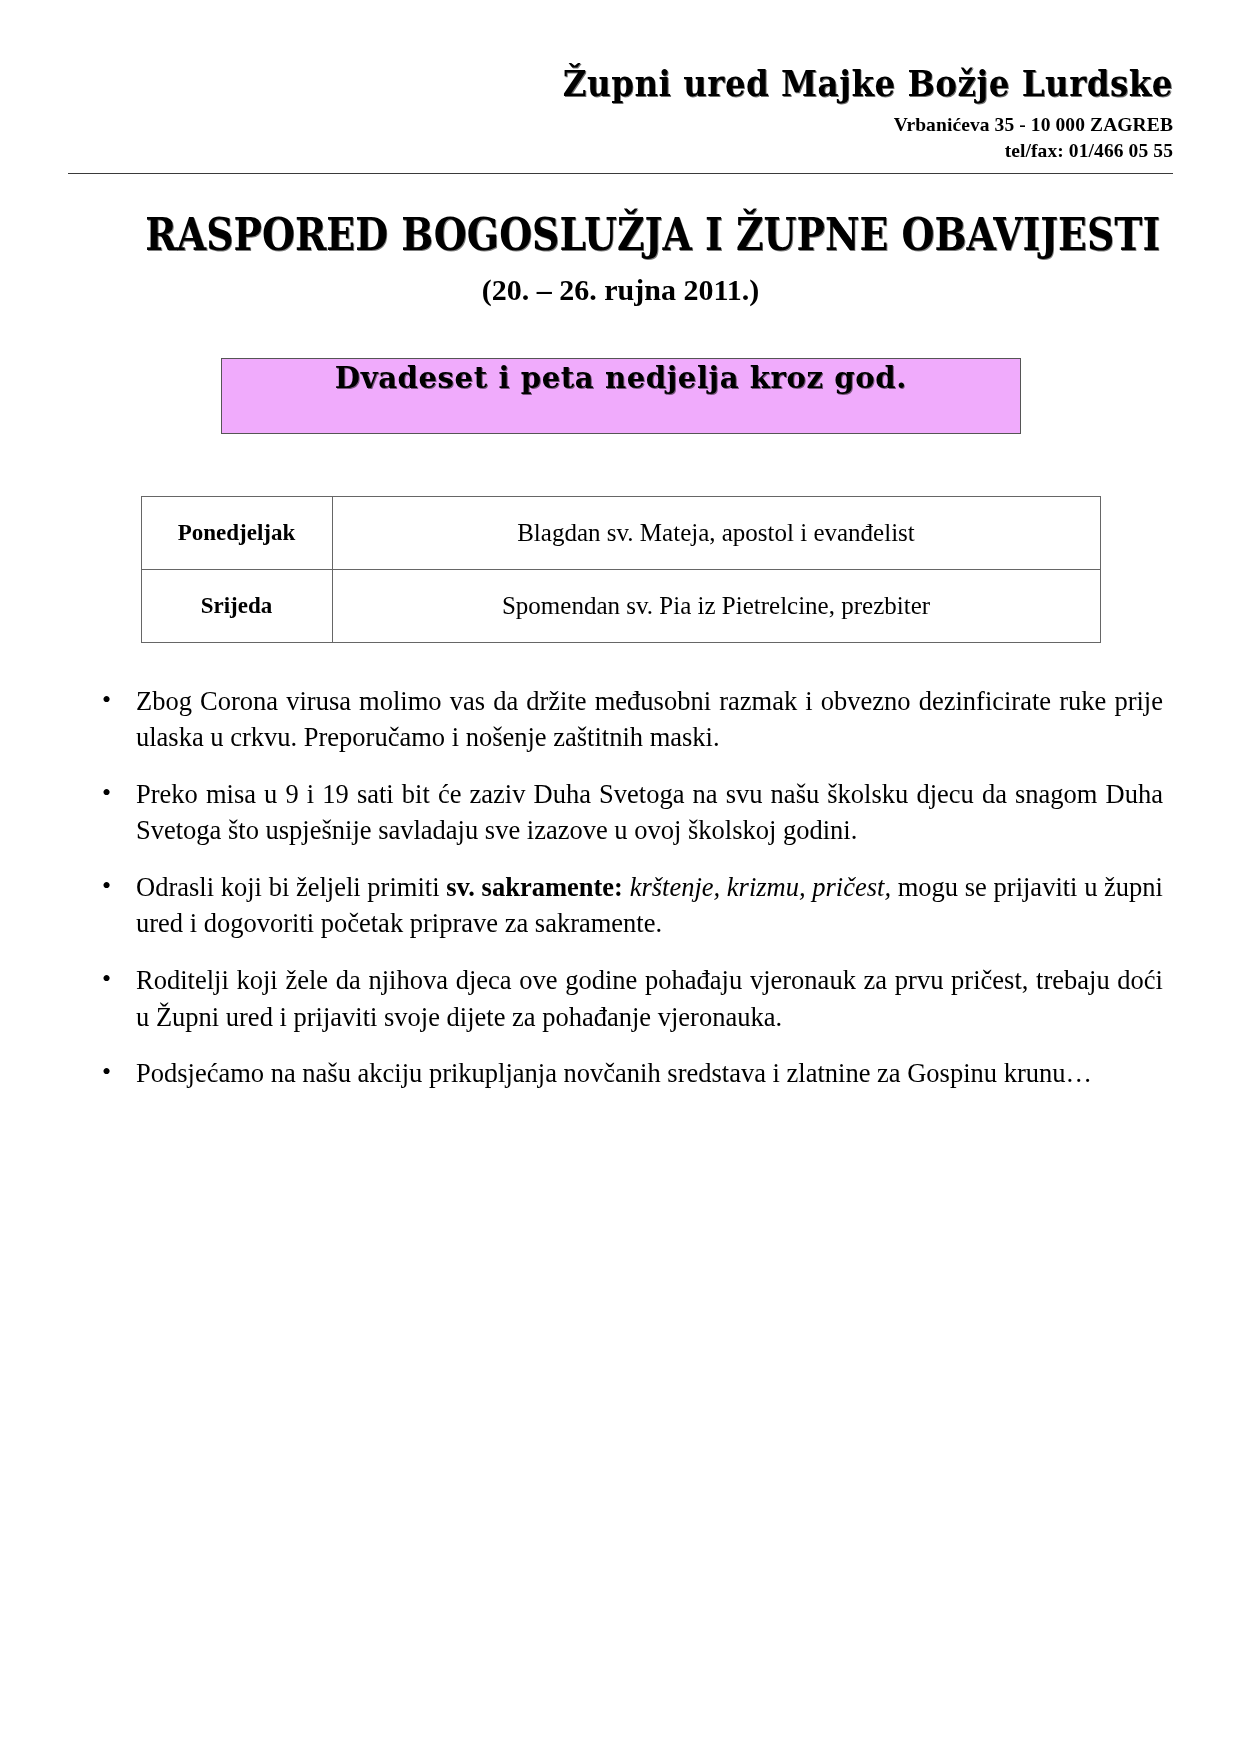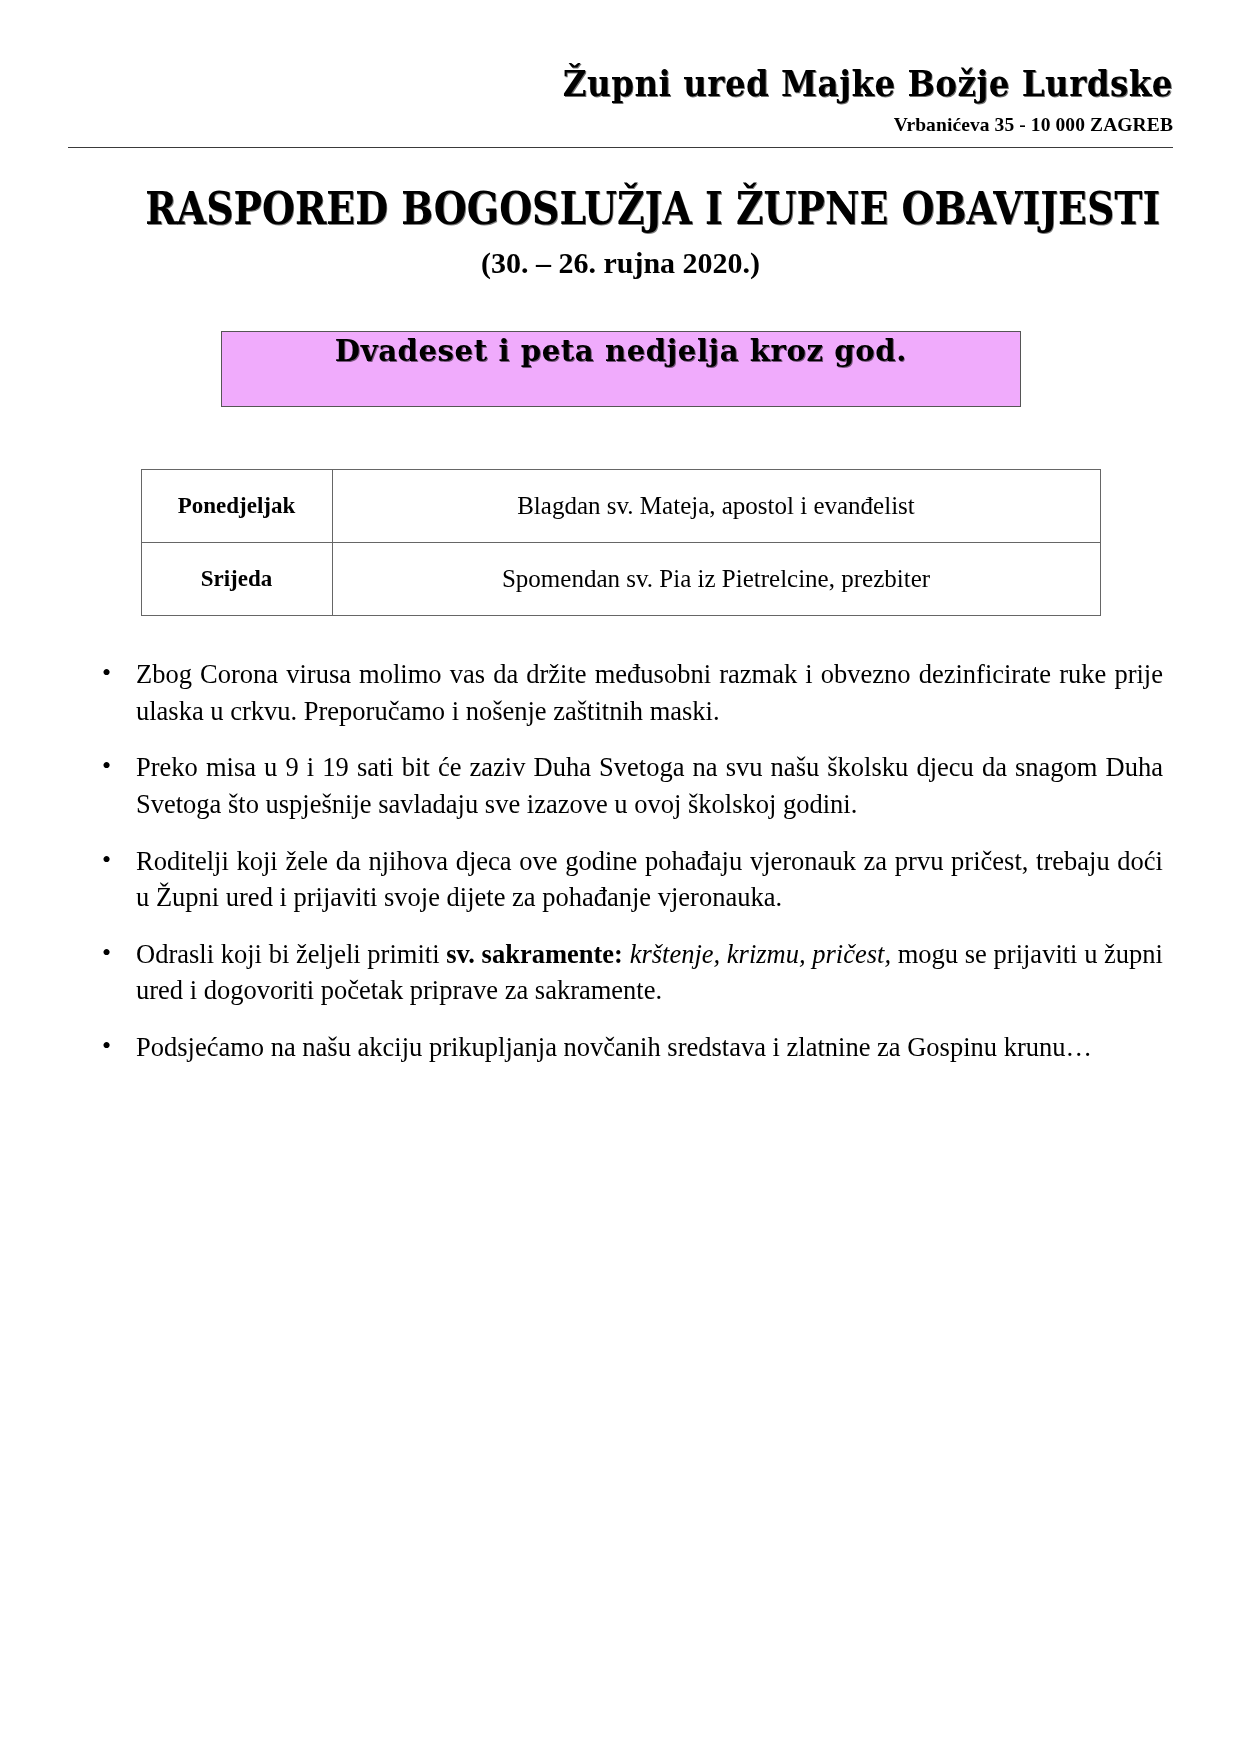--- a/index.html
+++ b/index.html
@@ -171,25 +171,26 @@
   .ital { font-style: italic; }
 </style>
 </head>
 <body>
 
 <div class="page">
 
   <div class="letterhead">
     <div class="org-name">Župni ured Majke Božje Lurdske</div>
     <div class="org-address">Vrbanićeva 35 - 10 000 ZAGREB</div>
+    <div class="org-phone">tel/fax: 01/466 05 55</div>
   </div>
   <hr class="rule">
 
   <div class="doc-title">RASPORED BOGOSLUŽJA I ŽUPNE OBAVIJESTI</div>
-  <div class="doc-subtitle">(30. – 26. rujna 2020.)</div>
+  <div class="doc-subtitle">(20. – 26. rujna 2011.)</div>
 
   <div class="banner-wrap">
     <div class="banner">
       <span class="banner-text">Dvadeset i peta nedjelja kroz god.</span>
     </div>
   </div>
 
   <div class="table-wrap">
     <table class="schedule">
       <tbody>
@@ -206,23 +207,23 @@
   </div>
 
   <ul class="notices">
     <li>
       <span>Zbog Corona virusa molimo vas da držite međusobni razmak i obvezno dezinficirate ruke prije ulaska u crkvu. Preporučamo i nošenje zaštitnih maski.</span>
     </li>
     <li>
       <span>Preko misa u 9 i 19 sati bit će zaziv Duha Svetoga na svu našu školsku djecu da snagom Duha Svetoga što uspješnije savladaju sve izazove u ovoj školskoj godini.</span>
     </li>
     <li>
+      <span>Odrasli koji bi željeli primiti </span><span class="bold">sv. sakramente:</span><span class="ital"> krštenje, krizmu, pričest,</span><span> mogu se prijaviti u župni ured i dogovoriti početak priprave za sakramente.</span>
+    </li>
+    <li>
       <span>Roditelji koji žele da njihova djeca ove godine pohađaju vjeronauk za prvu pričest, trebaju doći u Župni ured i prijaviti svoje dijete za pohađanje vjeronauka.</span>
     </li>
     <li>
-      <span>Odrasli koji bi željeli primiti </span><span class="bold">sv. sakramente:</span><span class="ital"> krštenje, krizmu, pričest,</span><span> mogu se prijaviti u župni ured i dogovoriti početak priprave za sakramente.</span>
-    </li>
-    <li>
       <span>Podsjećamo na našu akciju prikupljanja novčanih sredstava i zlatnine za Gospinu krunu…</span>
     </li>
   </ul>
 
 </div>
 
 </body></html>

